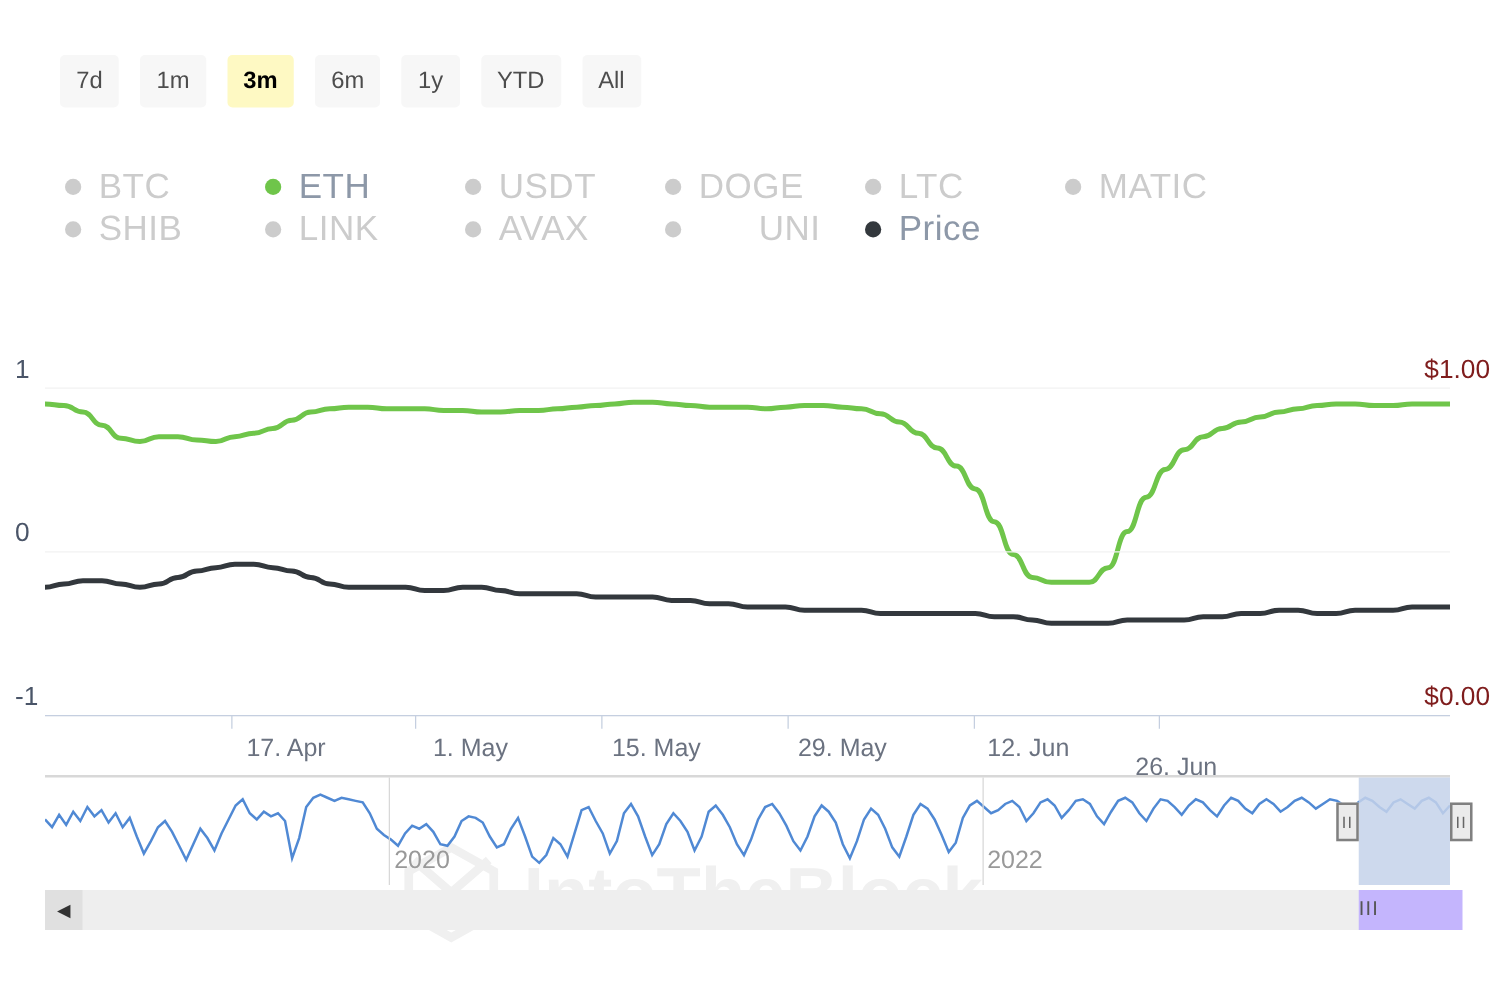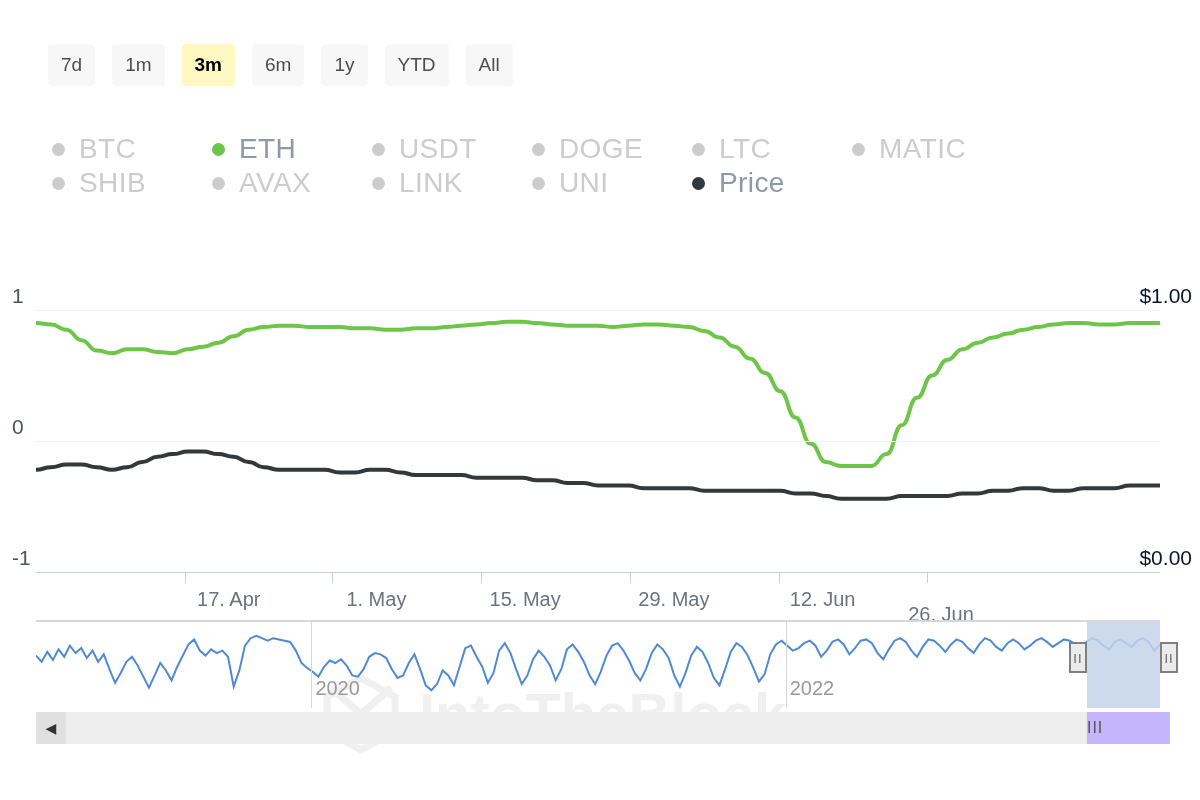--- a/index.html
+++ b/index.html
@@ -100,21 +100,21 @@
     height: 1px;
     background: #f2f2f2;
   }
   .axis-label {
     position: absolute;
     font-size: 21px;
     color: #4a5568;
     white-space: nowrap;
   }
   .axis-label.right {
-    color: #0f172a;
+    color: #7f1d1d;
   }
   #xaxis-line {
     position: absolute;
     left: 36px;
     top: 312px;
     width: 1124px;
     height: 1px;
     background: #c5cfe0;
   }
   .xtick {
@@ -291,27 +291,27 @@
         <span class="legend-label">MATIC</span>
       </div>
     </div>
     <div class="legend-row">
       <div class="legend-item" style="width: 160px;">
         <span class="legend-dot" style="background: rgb(204, 204, 204);"></span>
         <span class="legend-label">SHIB</span>
       </div>
       <div class="legend-item" style="width: 160px;">
         <span class="legend-dot" style="background: rgb(204, 204, 204);"></span>
+        <span class="legend-label">LINK</span>
+      </div>
+      <div class="legend-item" style="width: 160px;">
+        <span class="legend-dot" style="background: rgb(204, 204, 204);"></span>
         <span class="legend-label">AVAX</span>
       </div>
-      <div class="legend-item" style="width: 160px;">
-        <span class="legend-dot" style="background: rgb(204, 204, 204);"></span>
-        <span class="legend-label">LINK</span>
-      </div>
-      <div class="legend-item" style="width: 160px;">
+      <div class="legend-item" style="width: 160px; gap: 48px;">
         <span class="legend-dot" style="background: rgb(204, 204, 204);"></span>
         <span class="legend-label">UNI</span>
       </div>
       <div class="legend-item active" style="width: 200px;">
         <span class="legend-dot" style="background: rgb(51, 56, 61);"></span>
         <span class="legend-label">Price</span>
       </div>
     </div>
   </div>
 

